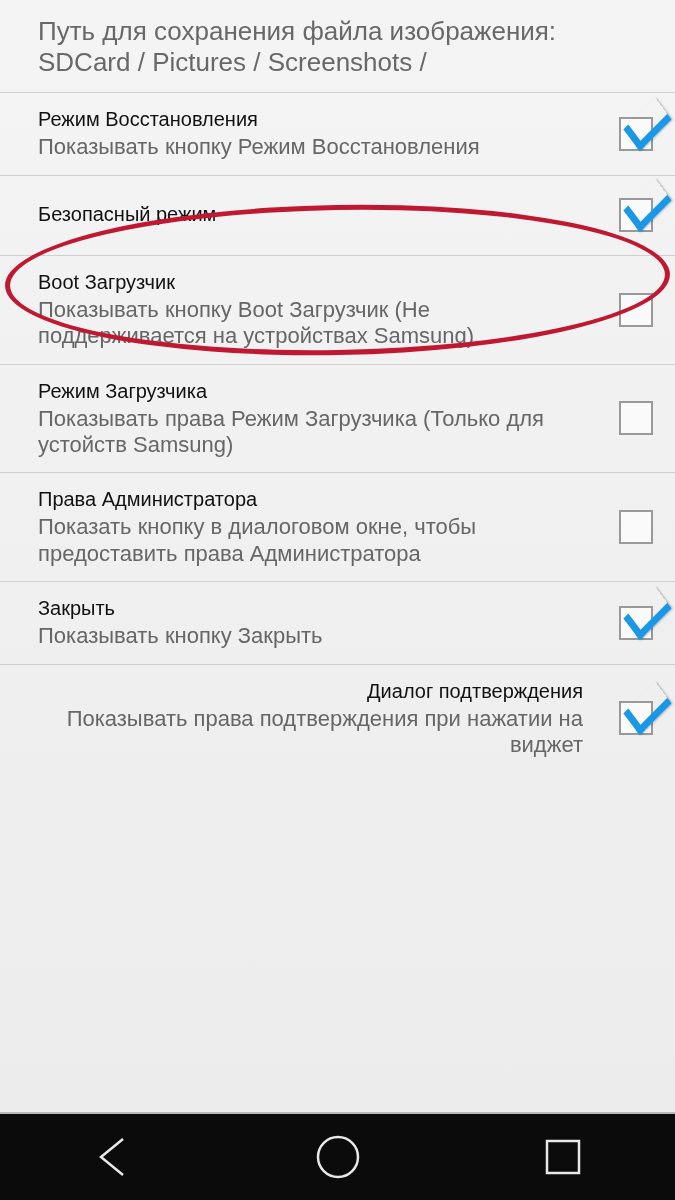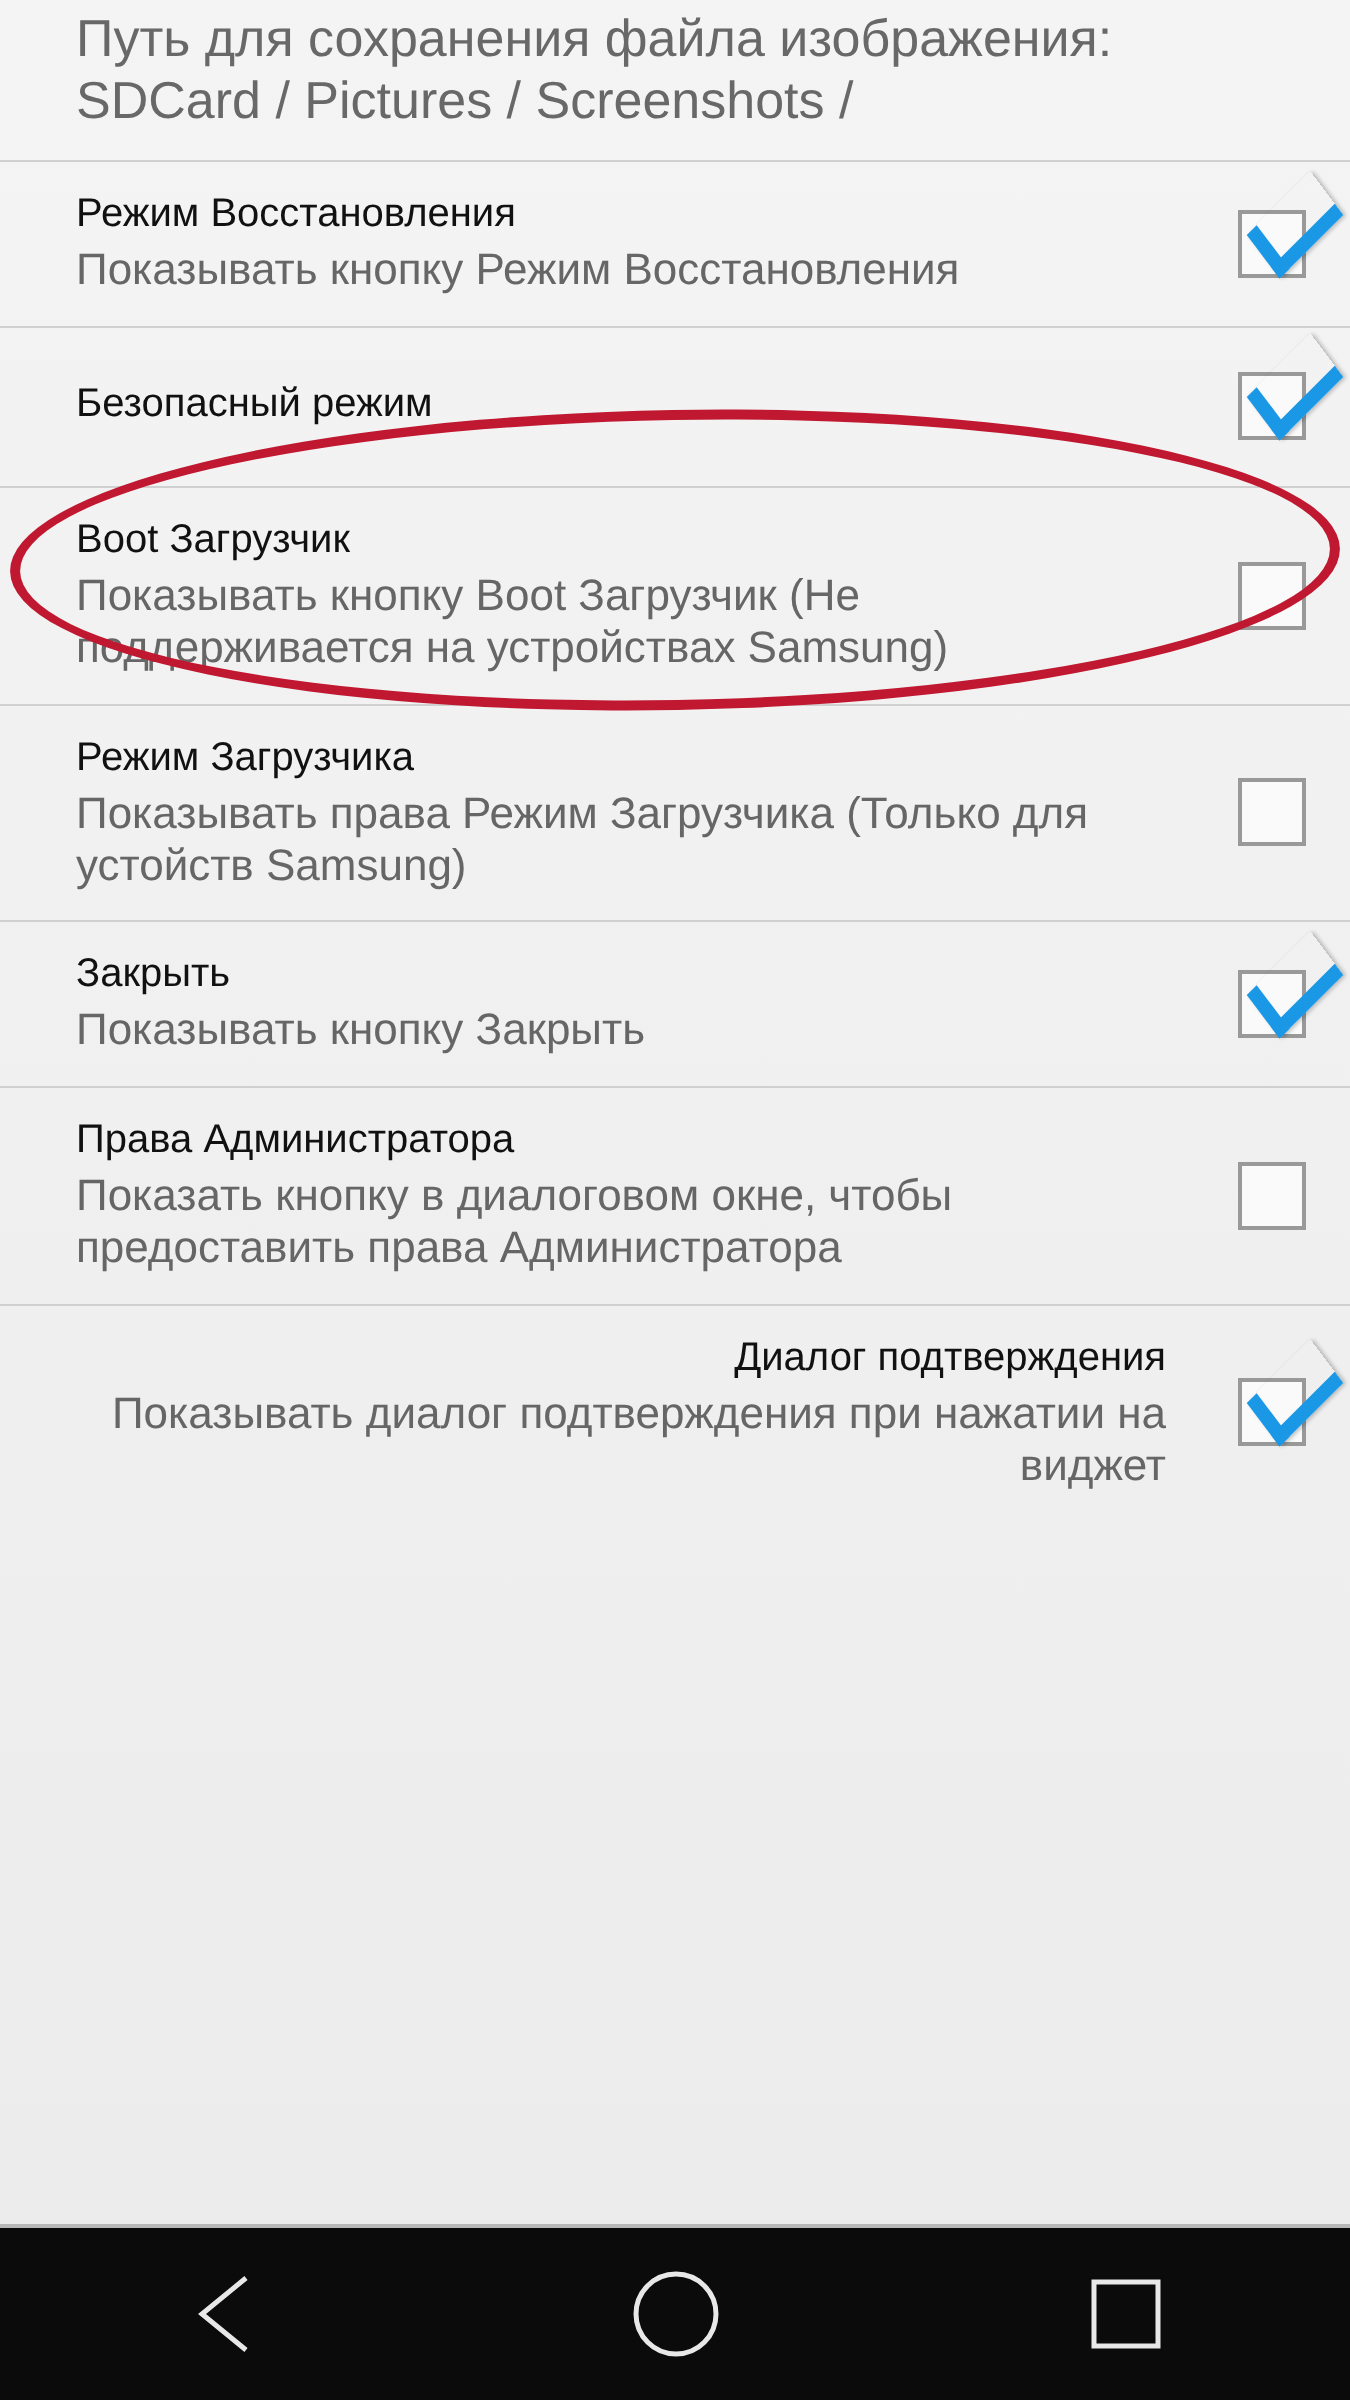--- a/index.html
+++ b/index.html
@@ -18,21 +18,21 @@
     }
     .setting-row {
       display: flex;
       align-items: center;
       padding: 14px 22px 14px 38px;
       border-bottom: 1px solid #d0d0d0;
       min-height: 80px;
       position: relative;
     }
     .setting-row.first {
-      padding-top: 4px;
+      padding-top: 16px;
     }
     .text-col {
       flex: 1;
       padding-right: 10px;
     }
     .title {
       font-size: 20px;
       color: #111;
       line-height: 1.25;
       margin-bottom: 2px;
@@ -156,42 +156,42 @@
       <div class="title">Режим Загрузчика</div>
       <div class="subtitle">Показывать права Режим Загрузчика (Только для устойств Samsung)</div>
     </div>
     <div class="check-col">
       <span class="checkbox"></span>
     </div>
   </div>
 
   <div class="setting-row">
     <div class="text-col">
+      <div class="title">Права Администратора</div>
+      <div class="subtitle">Показать кнопку в диалоговом окне, чтобы предоставить права Администратора</div>
+    </div>
+    <div class="check-col">
+      <span class="checkbox"></span>
+    </div>
+  </div>
+
+  <div class="setting-row">
+    <div class="text-col">
       <div class="title">Закрыть</div>
       <div class="subtitle">Показывать кнопку Закрыть</div>
     </div>
     <div class="check-col">
       <span class="checkbox checked"></span>
     </div>
   </div>
 
-  <div class="setting-row">
-    <div class="text-col">
-      <div class="title">Права Администратора</div>
-      <div class="subtitle">Показать кнопку в диалоговом окне, чтобы предоставить права Администратора</div>
-    </div>
-    <div class="check-col">
-      <span class="checkbox"></span>
-    </div>
-  </div>
-
   <div class="setting-row" style="border-bottom:none;text-align:right;">
     <div class="text-col">
       <div class="title">Диалог подтверждения</div>
-      <div class="subtitle">Показывать диалог подтверждения при нажатии на виджет</div>
+      <div class="subtitle">Показывать права подтверждения при нажатии на виджет</div>
     </div>
     <div class="check-col">
       <span class="checkbox checked"></span>
     </div>
   </div>
 
 </div>
 
 <div class="annotation-ellipse"></div>
 

